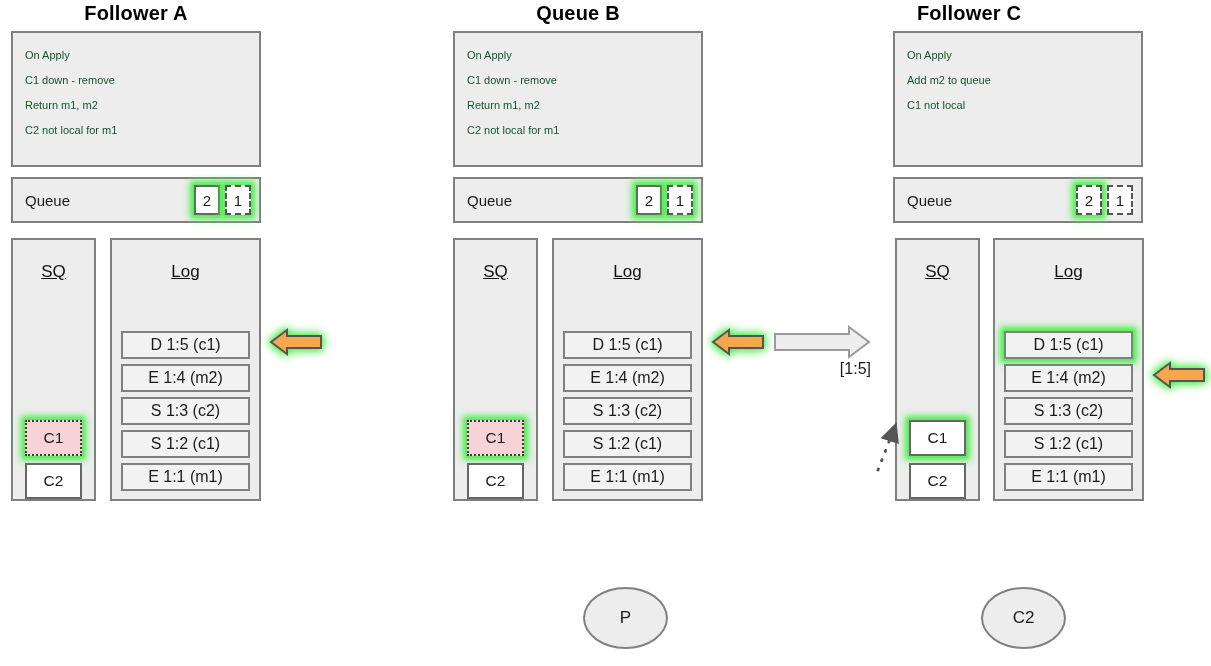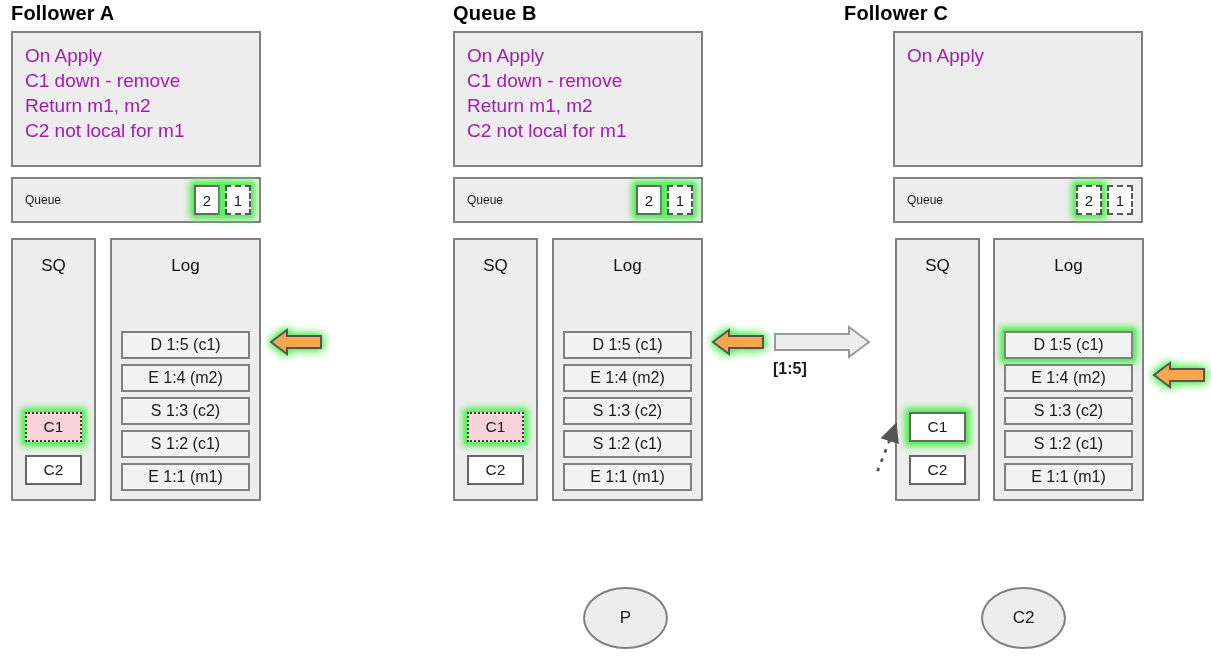--- a/index.html
+++ b/index.html
@@ -13,52 +13,53 @@
     position: relative;
     font-family: "Liberation Sans", sans-serif;
     color: #1a1a1a;
     overflow: hidden;
   }
 
   .node-title {
     position: absolute;
     font-size: 20px;
     font-weight: bold;
+    text-align: center;
     color: #000000;
     letter-spacing: 0.2px;
   }
 
   .panel {
     position: absolute;
     background: #ededed;
     border: 2px solid #808080;
     box-sizing: border-box;
   }
 
   .apply-box {
     padding: 10px 12px 8px 12px;
   }
   .apply-line {
-    font-size: 19px;
+    font-size: 11px;
     line-height: 25px;
     white-space: nowrap;
-    color: #a21caf;
+    color: #14532d;
   }
   .apply-line.ital { }
 
   .queue-box {
     display: flex;
     align-items: center;
   }
   .queue-label {
     position: absolute;
     left: 12px;
     top: 50%;
     transform: translateY(-50%);
-    font-size: 12px;
+    font-size: 15px;
     white-space: nowrap;
   }
   .queue-items {
     position: absolute;
     right: 8px;
     top: 50%;
     transform: translateY(-50%);
     display: flex;
     gap: 5px;
   }
@@ -71,40 +72,42 @@
     font-size: 15px;
     display: flex;
     align-items: center;
     justify-content: center;
   }
   .qitem.dashed { border-style: dashed; border-color: #555555; }
   .glow { box-shadow: 0 0 7px 4px #54ee54, 0 0 3px 2px #7bf27b; }
 
   .col-head {
     position: absolute;
-    top: 16px;
+    top: 22px;
     left: 0;
     right: 0;
     text-align: center;
     font-size: 17px;
     color: #111111;
+    text-decoration: underline;
   }
 
   .sq-entry {
     position: absolute;
     left: 12px;
     right: 12px;
-    height: 30px;
+    height: 36px;
     box-sizing: border-box;
     background: #ffffff;
     border: 2px solid #666666;
     font-size: 15.5px;
     display: flex;
     align-items: center;
     justify-content: center;
+    margin-top: 8px;
   }
   .sq-entry.pink { background: #f7d3d7; border-style: dotted; border-color: #3b3b3b; }
 
   .log-entry {
     position: absolute;
     left: 9px;
     right: 9px;
     height: 28px;
     box-sizing: border-box;
     background: #f2f2f2;
@@ -127,23 +130,22 @@
   .arrow-right-open {
     position: absolute;
     width: 98px;
     height: 34px;
   }
   .arrow-right-open svg { display: block; }
 
   .edge-label {
     position: absolute;
     font-size: 16px;
-    text-align: left;
-    white-space: nowrap;
-    font-weight: bold;
+    text-align: right;
+    white-space: nowrap;
   }
 
   .ellipse {
     position: absolute;
     background: #ededed;
     border: 2px solid #808080;
     border-radius: 50%;
     display: flex;
     align-items: center;
     justify-content: center;
@@ -239,20 +241,22 @@
   <svg width="98" height="34" viewBox="0 0 98 34">
     <path d="M2 9 L76 9 L76 2 L96 17 L76 32 L76 25 L2 25 Z" fill="#ededed" stroke="#9a9a9a" stroke-width="2" stroke-linejoin="miter"></path>
   </svg>
 </div>
 <div class="edge-label" style="left:773px; top:360px; width:98px;">[1:5]</div>
 
 <div class="node-title" style="left:844px; top:2px; width:250px;">Follower C</div>
 
 <div class="panel apply-box" style="left:893px; top:31px; width:250px; height:136px;">
   <div class="apply-line">On Apply</div>
+  <div class="apply-line ital">Add m2 to queue</div>
+  <div class="apply-line ital">C1 not local</div>
 </div>
 
 <div class="panel queue-box" style="left:893px; top:177px; width:250px; height:46px;">
   <span class="queue-label">Queue</span>
   <span class="queue-items">
     <span class="qitem dashed glow">2</span>
     <span class="qitem dashed">1</span>
   </span>
 </div>
 

